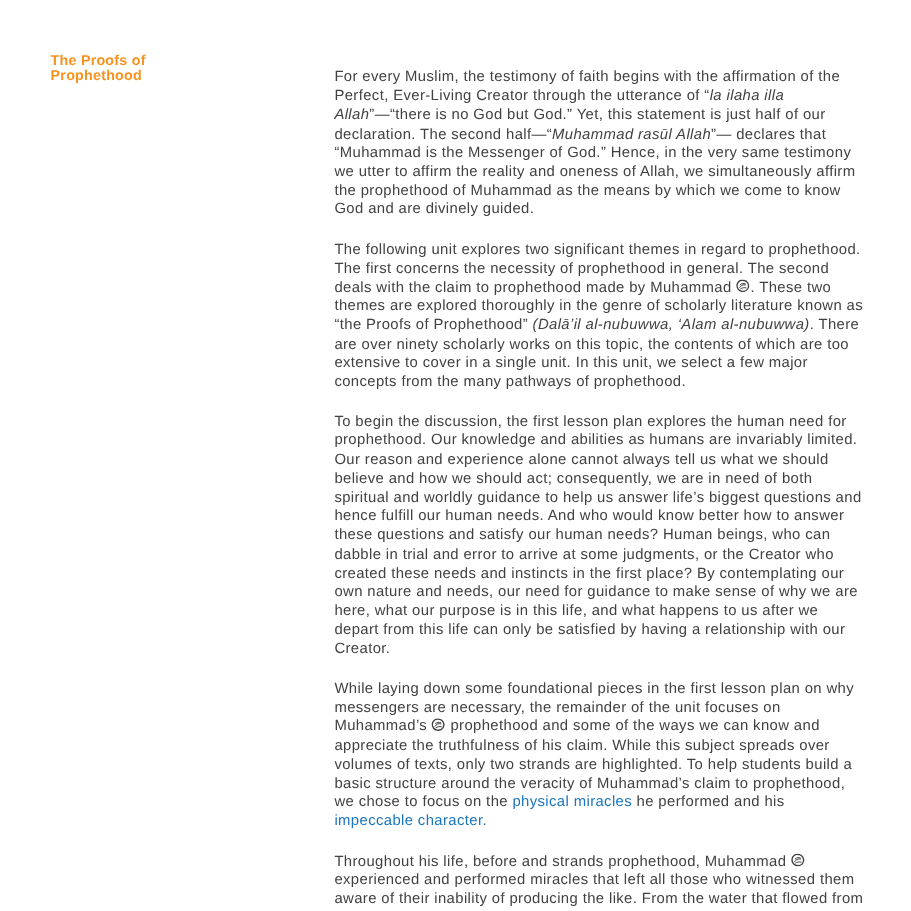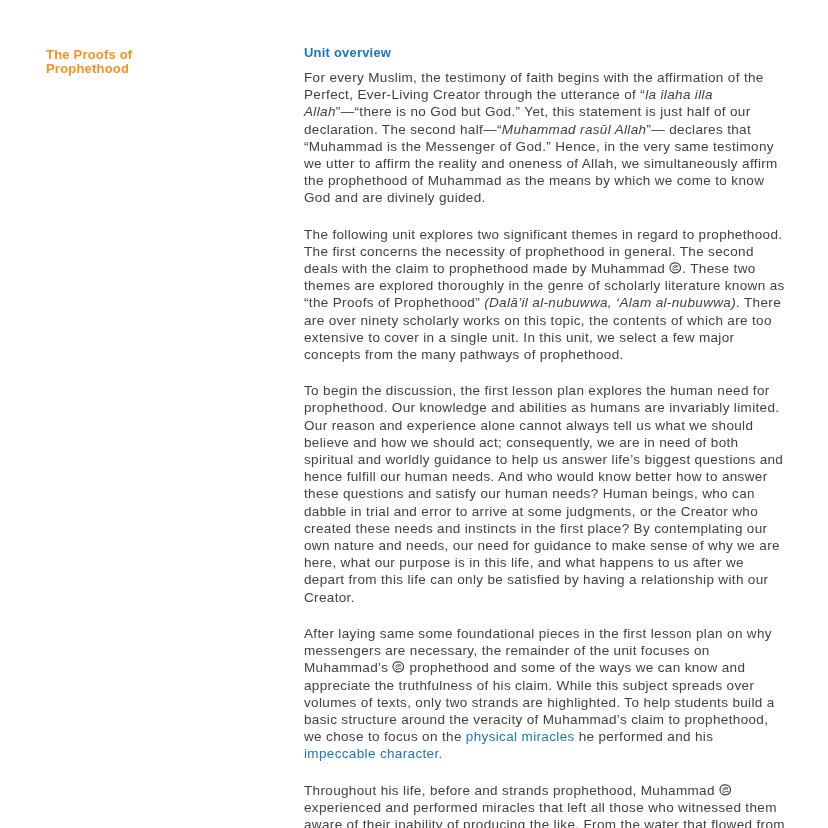--- a/index.html
+++ b/index.html
@@ -41,21 +41,21 @@
   }
   .section-heading {
     margin: 0 0 9px 0;
     color: var(--accent-blue, #1b75bc);
     font-size: 13px;
     font-weight: bold;
     line-height: 14px;
     letter-spacing: 0.2px;
   }
   .body-para {
-    margin: 5px 0 19px 0;
+    margin: 15px 0 19px 0;
     color: var(--body-text, #414042);
     font-size: 13.5px;
     line-height: 17.2px;
     letter-spacing: 0.35px;
     text-align: left;
   }
   .body-para:last-child {
     margin-bottom: 0;
   }
   .it {
@@ -76,29 +76,28 @@
 </style>
 </head>
 <body>
 
 <div class="page">
   <aside class="sidebar">
     <h2 class="unit-title">The Proofs of Prophethood</h2>
   </aside>
 
   <main class="content">
-    <h3 class="section-heading">Unit overview</h3>
     <div id="paragraphs">
         <p class="body-para"><span>For every Muslim, the testimony of faith begins with the affirmation of the Perfect, Ever-Living Creator through the utterance of “</span><span class="it">la ilaha illa Allah</span><span>”—“there is no God but God.” Yet, this statement is just half of our declaration. The second half—“</span><span class="it">Muhammad rasūl Allah</span><span>”— declares that “Muhammad is the Messenger of God.” Hence, in the very same testimony we utter to affirm the reality and oneness of Allah, we simultaneously affirm the prophethood of Muhammad as the means by which we come to know God and are divinely guided.</span></p>
         <p class="body-para"><span>The following unit explores two significant themes in regard to prophethood. The first concerns the necessity of prophethood in general. The second deals with the claim to prophethood made by Muhammad </span><span class="pbuh"><svg width="13" height="12" viewBox="0 0 13 12" aria-hidden="true">
               <path d="M6.2 0.8 C3.4 0.6 1.2 2.6 1.0 5.2 C0.8 7.8 2.6 10.4 5.4 10.8 C8.2 11.2 10.8 9.6 11.4 7.0 C12.0 4.4 10.4 1.6 7.8 1.0 Z" fill="none" stroke="#3e3e40" stroke-width="1.2"></path>
               <path d="M3.2 7.6 C4.4 5.6 6.4 4.4 9.2 5.0 M3.6 5.0 C5.2 3.6 7.2 3.4 8.8 4.0 M4.0 8.8 C5.6 7.6 7.6 7.2 9.6 7.8" fill="none" stroke="#3e3e40" stroke-width="0.9"></path>
             </svg></span><span>. These two themes are explored thoroughly in the genre of scholarly literature known as “the Proofs of Prophethood” </span><span class="it">(Dalā’il al-nubuwwa, ‘Alam al-nubuwwa)</span><span>. There are over ninety scholarly works on this topic, the contents of which are too extensive to cover in a single unit. In this unit, we select a few major concepts from the many pathways of prophethood.</span></p>
         <p class="body-para"><span>To begin the discussion, the first lesson plan explores the human need for prophethood. Our knowledge and abilities as humans are invariably limited. Our reason and experience alone cannot always tell us what we should believe and how we should act; consequently, we are in need of both spiritual and worldly guidance to help us answer life’s biggest questions and hence fulfill our human needs. And who would know better how to answer these questions and satisfy our human needs? Human beings, who can dabble in trial and error to arrive at some judgments, or the Creator who created these needs and instincts in the first place? By contemplating our own nature and needs, our need for guidance to make sense of why we are here, what our purpose is in this life, and what happens to us after we depart from this life can only be satisfied by having a relationship with our Creator.</span></p>
-        <p class="body-para"><span>After laying same some foundational pieces in the first lesson plan on why messengers are necessary, the remainder of the unit focuses on Muhammad’s </span><span class="pbuh"><svg width="13" height="12" viewBox="0 0 13 12" aria-hidden="true">
+        <p class="body-para"><span>While laying down some foundational pieces in the first lesson plan on why messengers are necessary, the remainder of the unit focuses on Muhammad’s </span><span class="pbuh"><svg width="13" height="12" viewBox="0 0 13 12" aria-hidden="true">
               <path d="M6.2 0.8 C3.4 0.6 1.2 2.6 1.0 5.2 C0.8 7.8 2.6 10.4 5.4 10.8 C8.2 11.2 10.8 9.6 11.4 7.0 C12.0 4.4 10.4 1.6 7.8 1.0 Z" fill="none" stroke="#3e3e40" stroke-width="1.2"></path>
               <path d="M3.2 7.6 C4.4 5.6 6.4 4.4 9.2 5.0 M3.6 5.0 C5.2 3.6 7.2 3.4 8.8 4.0 M4.0 8.8 C5.6 7.6 7.6 7.2 9.6 7.8" fill="none" stroke="#3e3e40" stroke-width="0.9"></path>
             </svg></span><span> prophethood and some of the ways we can know and appreciate the truthfulness of his claim. While this subject spreads over volumes of texts, only two strands are highlighted. To help students build a basic structure around the veracity of Muhammad’s claim to prophethood, we chose to focus on the </span><span class="bb">physical miracles</span><span> he performed and his </span><span class="bb">impeccable character.</span></p>
         <p class="body-para"><span>Throughout his life, before and strands prophethood, Muhammad </span><span class="pbuh"><svg width="13" height="12" viewBox="0 0 13 12" aria-hidden="true">
               <path d="M6.2 0.8 C3.4 0.6 1.2 2.6 1.0 5.2 C0.8 7.8 2.6 10.4 5.4 10.8 C8.2 11.2 10.8 9.6 11.4 7.0 C12.0 4.4 10.4 1.6 7.8 1.0 Z" fill="none" stroke="#3e3e40" stroke-width="1.2"></path>
               <path d="M3.2 7.6 C4.4 5.6 6.4 4.4 9.2 5.0 M3.6 5.0 C5.2 3.6 7.2 3.4 8.8 4.0 M4.0 8.8 C5.6 7.6 7.6 7.2 9.6 7.8" fill="none" stroke="#3e3e40" stroke-width="0.9"></path>
             </svg></span><span> experienced and performed miracles that left all those who witnessed them aware of their inability of producing the like. From the water that flowed from his fingertips to the pebbles who greeted him with a </span></p>
       </div>
   </main>
 </div>

